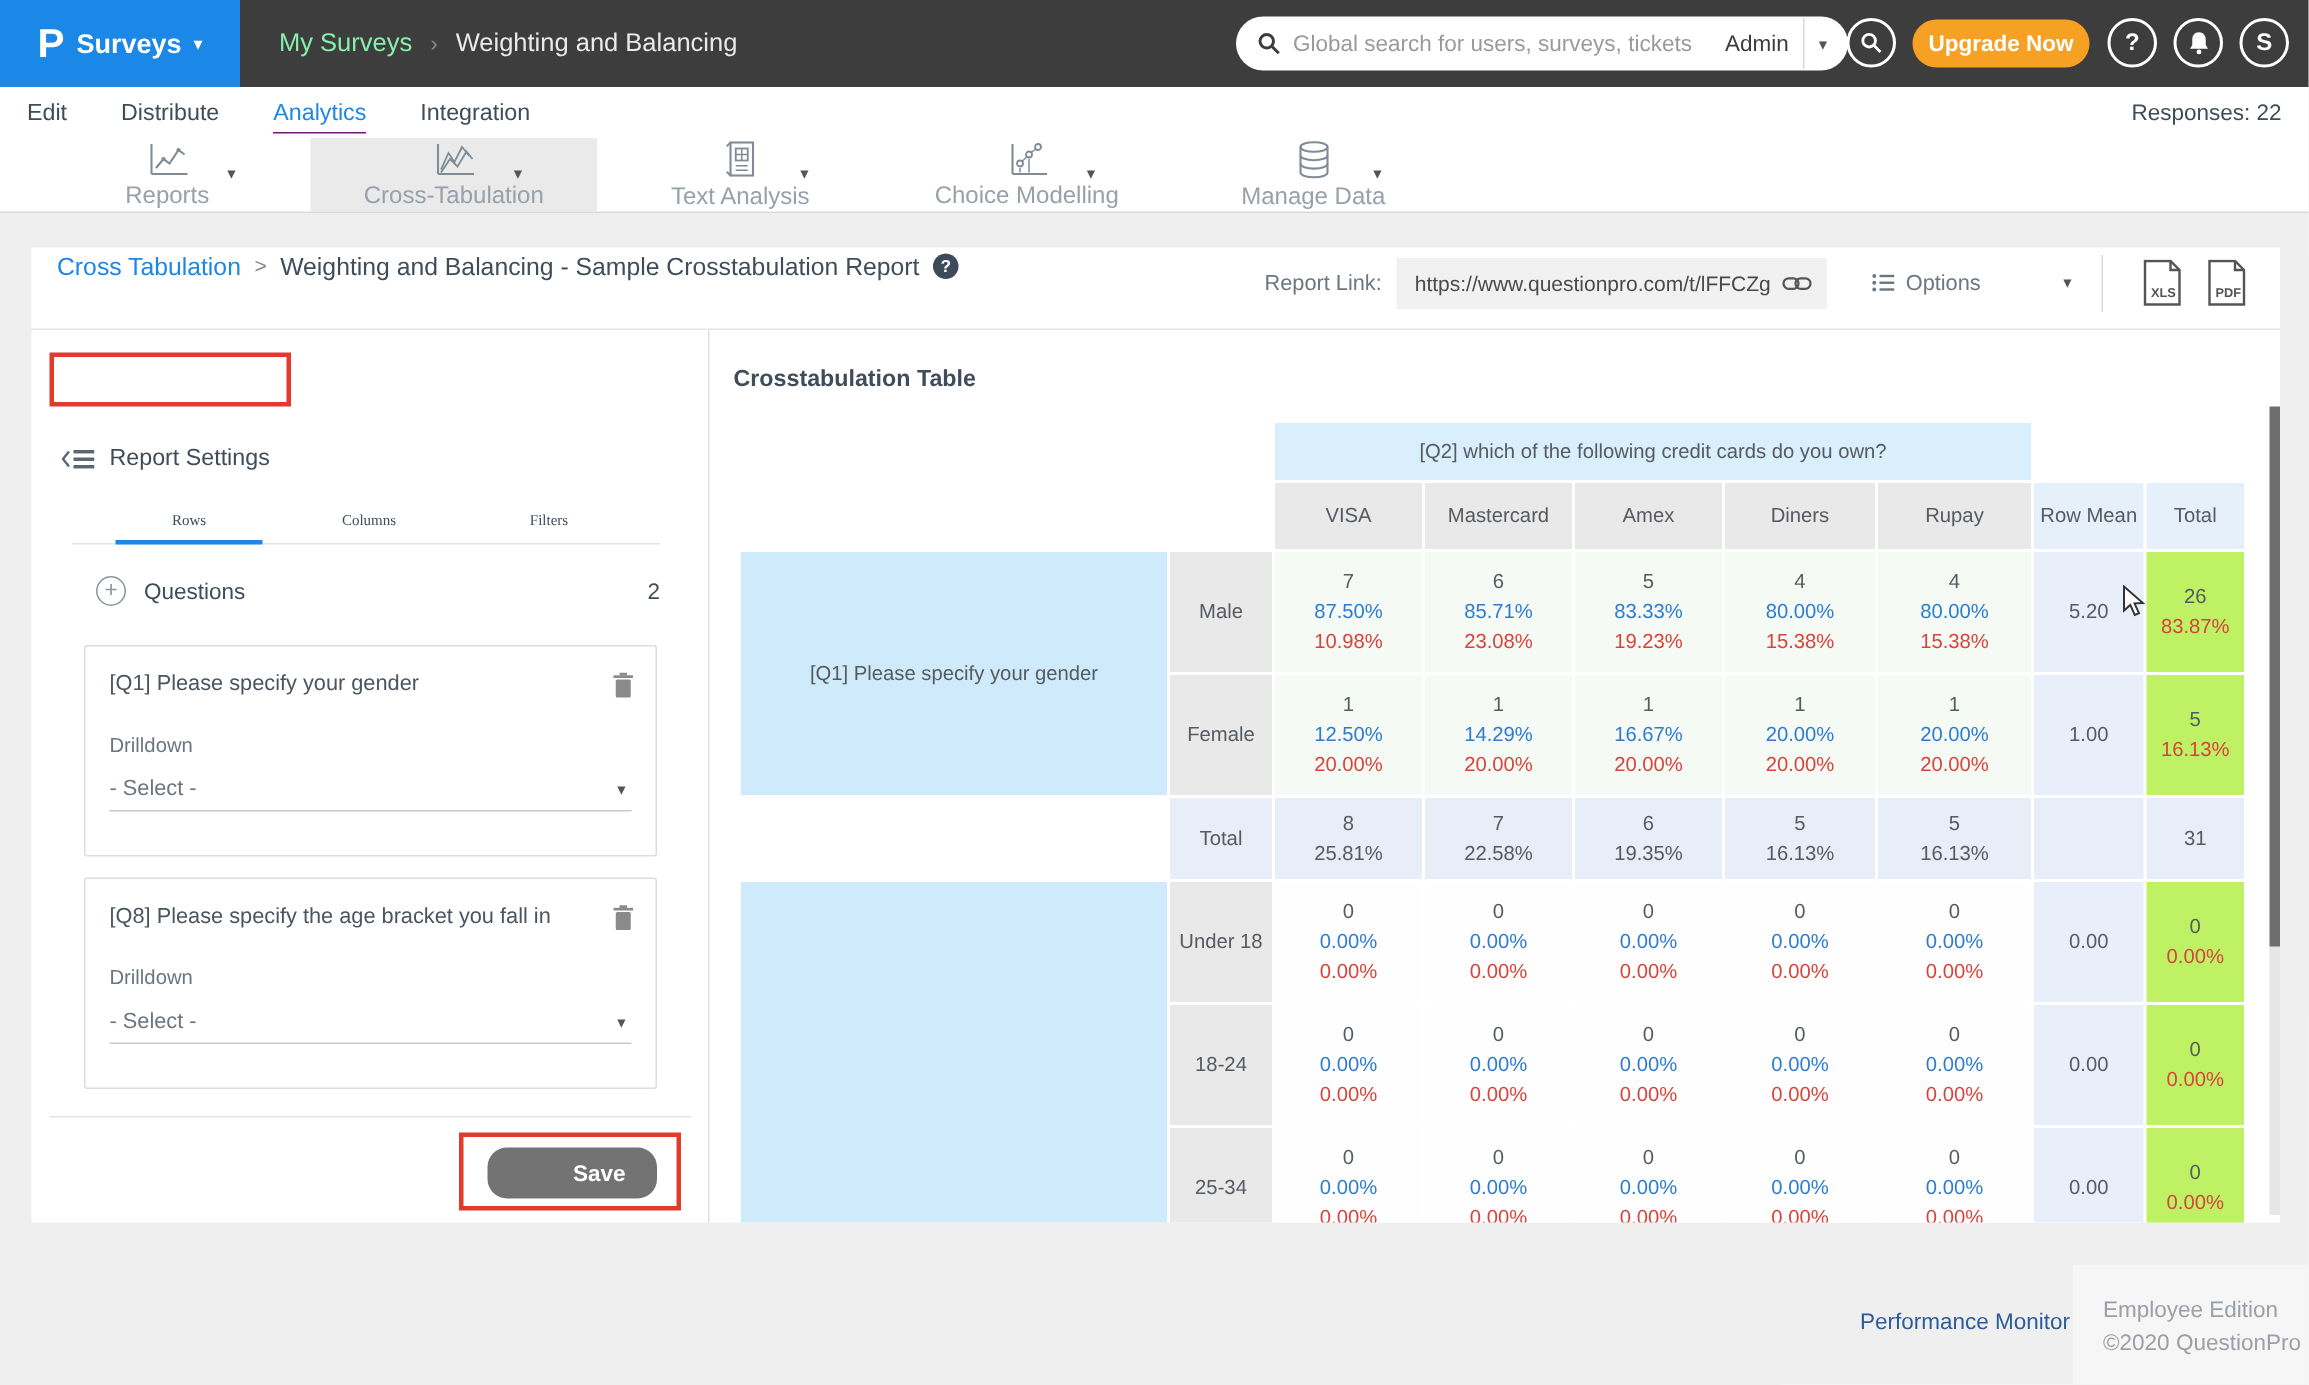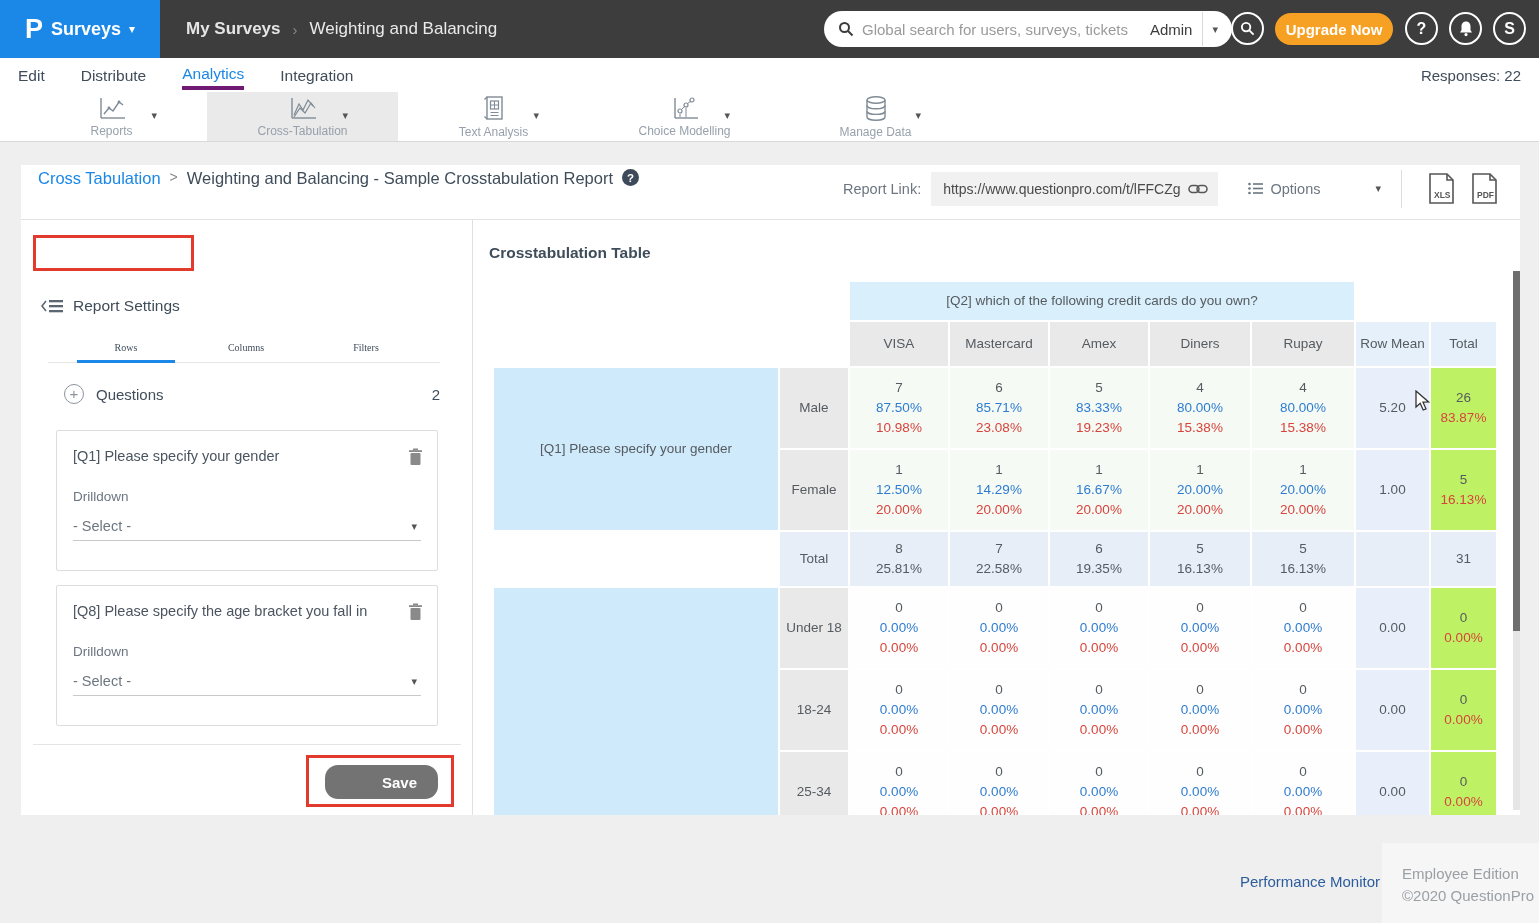--- a/index.html
+++ b/index.html
@@ -8,21 +8,21 @@
 
   
   .topbar { position:absolute; left:0; top:0; width:1539px; height:58px; background:#3d3d3d;
     display:flex; align-items:center; }
   .logo-box { width:160px; height:58px; background:#1b87e6; display:flex; align-items:center;
     justify-content:center; gap:8px; cursor:pointer; }
   .logo-p { color:#fff; font-size:27px; font-weight:bold; }
   .logo-label { color:#fff; font-size:18px; font-weight:bold; }
   .caret-w { color:#fff; font-size:12px; }
   .crumbs { margin-left:26px; display:flex; align-items:center; gap:12px; font-size:17px; }
-  .crumb-link { color:#e5e5e5; cursor:pointer;font-weight:bold; }
+  .crumb-link { color:#86efac; cursor:pointer; }
   .crumb-sep { color:#8a8a8a; font-size:15px; }
   .crumb-cur { color:#eaeaea; }
   .search-pill { position:absolute; left:824px; top:11px; width:408px; height:36px; background:#fff;
     border-radius:18px; display:flex; align-items:center; padding:0 10px 0 14px; }
   .search-pill input { border:none; outline:none; flex:1; font-size:15px; color:#444;
     font-family:"Liberation Sans", sans-serif; }
   .search-pill input::placeholder { color:#9a9a9a; }
   .scope { font-size:15px; color:#3c3c3c; margin:0 10px 0 6px; cursor:pointer; }
   .pill-div { width:1px; height:34px; background:#d9d9d9; }
   .caret-d { color:#555; font-size:11px; margin-left:9px; margin-right:4px; cursor:pointer; }
@@ -30,31 +30,31 @@
     border-radius:50%; display:flex; align-items:center; justify-content:center; color:#fff;
     font-size:16px; font-weight:bold; cursor:pointer; }
   .upgrade { position:absolute; left:1275px; top:13px; width:118px; height:32px; background:#f7a124;
     border-radius:16px; color:#fff; font-size:15px; font-weight:bold; display:flex;
     align-items:center; justify-content:center; cursor:pointer; }
 
   
   .navrow { position:absolute; left:0; top:58px; width:1539px; height:34px; background:#fff;
     display:flex; align-items:center; gap:36px; padding-left:18px; }
   .nav-tab { font-size:15.5px; color:#3f4d5a; padding:5px 0 3px; cursor:pointer; }
-  .nav-tab.active { color:#1b87e6; border-bottom:4px solid #701a75; }
+  .nav-tab.active { color:#1b87e6; border-bottom:1px solid #701a75; }
   .responses { margin-left:auto; margin-right:18px; font-size:15px; color:#3f4d5a; }
 
   
   .toolbar { position:absolute; left:0; top:92px; width:1539px; height:50px; background:#fff;
     border-bottom:1px solid #d9d9d9; display:flex; padding-left:16px; }
   .tb-item { width:191px; height:100%; display:flex; flex-direction:column; align-items:center;
     justify-content:center; position:relative; cursor:pointer; }
   .tb-item.selected { background:#eaeaea; }
   .tb-item svg { display:block; }
-  .tb-label { font-size:12px; color:#97a1ab; margin-top:2px; }
+  .tb-label { font-size:16px; color:#97a1ab; margin-top:2px; }
   .tb-caret { position:absolute; right:50px; top:17px; color:#555; font-size:11px; }
 
   
   .card { position:absolute; left:21px; top:165px; width:1499px; height:650px; background:#fff; }
   .reportbar { position:absolute; left:0; top:0; width:1499px; height:55px;
     border-bottom:1px solid #e3e3e3; }
   .rb-left { position:absolute; left:17px; top:4px; display:flex; align-items:flex-start; gap:9px;
     font-size:16.5px; }
   .rb-link { color:#1b87e6; cursor:pointer; }
   .rb-sep { color:#8a8a8a; font-size:14px; }

